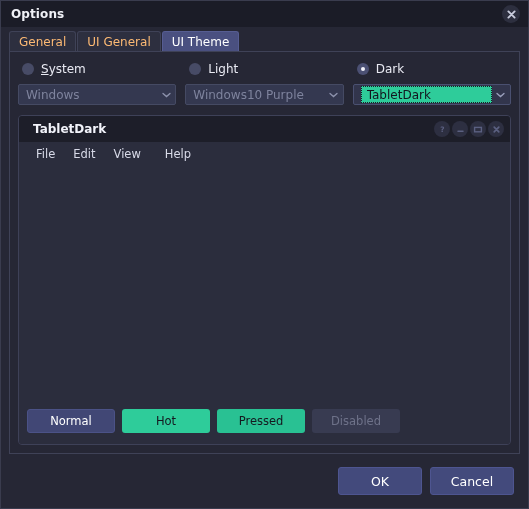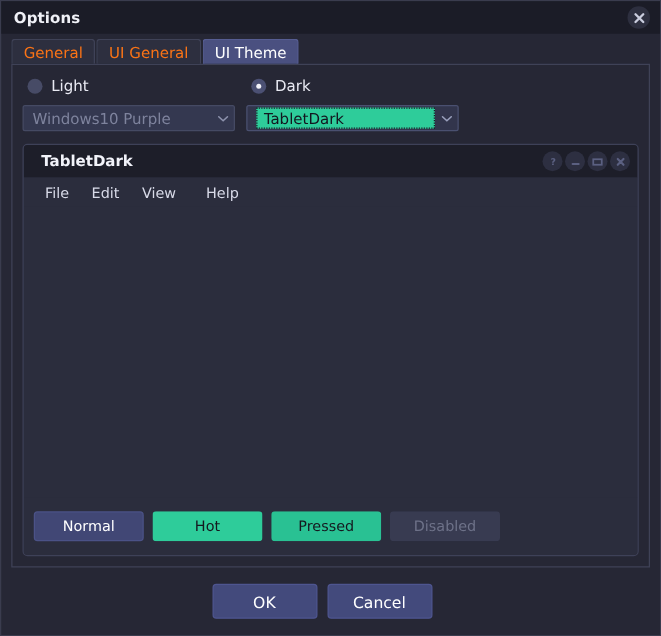--- a/index.html
+++ b/index.html
@@ -66,21 +66,21 @@
     flex: 0 0 auto;
     position: relative;
     z-index: 2;
   }
   .tab {
     height: 20px;
     padding: 0 9px;
     display: flex;
     align-items: center;
     font-size: 12px;
-    color: #f97316;
+    color: #fdba74;
     background: #2d2f3f;
     border: 1px solid #3f4257;
     border-bottom: none;
     border-radius: 3px 3px 0 0;
     margin-right: 1px;
     cursor: pointer;
     white-space: nowrap;
   }
   .tab.active {
     background: #4a5080;
@@ -311,21 +311,21 @@
     color: #6e7289;
     cursor: default;
   }
 
   
   .footer {
     height: 54px;
     flex: 0 0 auto;
     display: flex;
     align-items: center;
-    justify-content: center;
+    justify-content: flex-end;
     padding-right: 14px;
     gap: 8px;
   }
   .footbtn {
     width: 84px;
     height: 28px;
     background: #434a7c;
     border: 1px solid #4e5590;
     border-radius: 3px;
     color: #ffffff;
@@ -353,20 +353,34 @@
   <div class="tabstrip">
     <div class="tab">General</div>
     <div class="tab">UI General</div>
     <div class="tab active">UI Theme</div>
   </div>
 
   <div class="tabpage">
 
     <div class="theme-row">
 
+      <div class="theme-col">
+        <div class="radio-line">
+          <span class="radio-dot"></span>
+          <span class="radio-label"><span class="mnem">S</span><span>ystem</span></span>
+        </div>
+        <div class="combo">
+          <span class="combo-text">Windows</span>
+          <span class="combo-arrow">
+            <svg width="9" height="6" viewBox="0 0 9 6" aria-hidden="true">
+                <path d="M1 1.4 L4.5 4.6 L8 1.4" stroke="#8d92ad" stroke-width="1.3" fill="none" stroke-linecap="round"></path>
+              </svg>
+          </span>
+        </div>
+      </div>
 
       <div class="theme-col">
         <div class="radio-line">
           <span class="radio-dot"></span>
           <span class="radio-label">Light</span>
         </div>
         <div class="combo">
           <span class="combo-text">Windows10 Purple</span>
           <span class="combo-arrow">
             <svg width="9" height="6" viewBox="0 0 9 6" aria-hidden="true">

